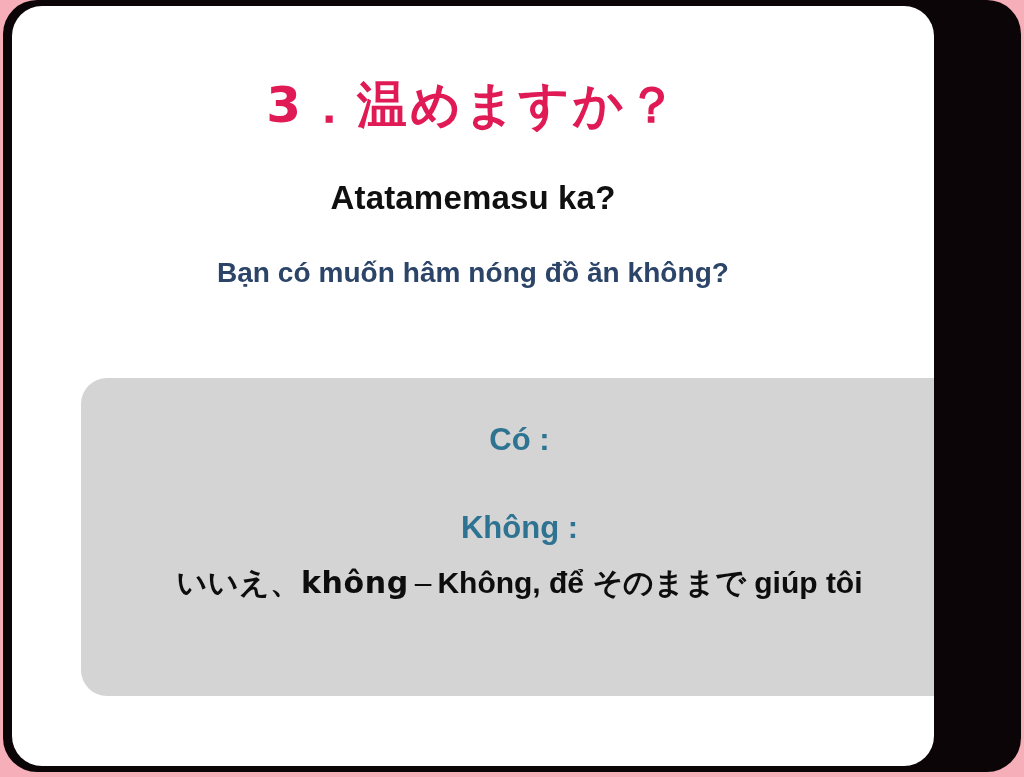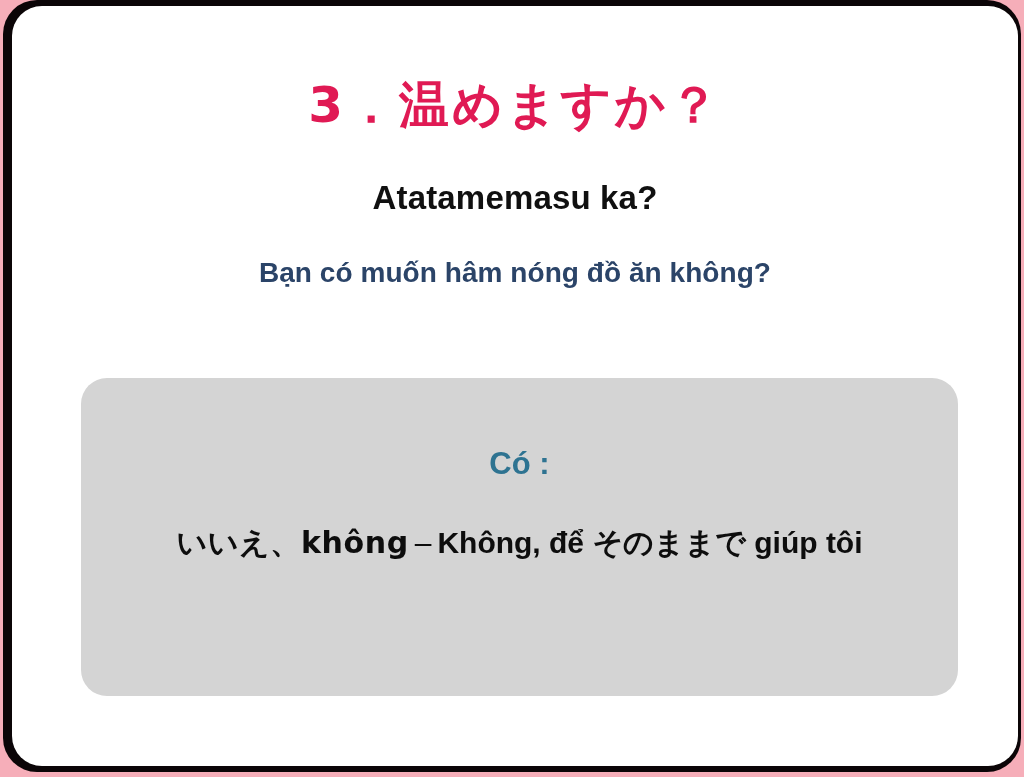--- a/index.html
+++ b/index.html
@@ -34,21 +34,21 @@
     background: #0b0507;
     border-radius: 34px;
     box-sizing: border-box;
   }
 
   
   .card {
     position: absolute;
     left: 9px;
     top: 6px;
-    width: 1006px;
+    width: 922px;
     height: 760px;
     background: #ffffff;
     border-radius: 30px;
     box-sizing: border-box;
     overflow: hidden;
   }
 
   
   .heading-block {
     position: absolute;
@@ -100,21 +100,20 @@
     width: 877px;
     height: 318px;
     background: #d4d4d4;
     border-radius: 26px;
     box-sizing: border-box;
     text-align: center;
   }
 
   .answer-group {
     width: 100%;
-    margin-top: 24px;
   }
 
   .answer-label {
     margin: 0;
     font-family: "Liberation Sans", "DejaVu Sans", sans-serif;
     font-size: 31px;
     font-weight: 700;
     color: #2e7391;
     white-space: nowrap;
   }
@@ -165,20 +164,21 @@
       </div>
 
       <div class="answer-panel">
 
         <div class="answer-group">
           <p class="answer-label yes">Có :</p>
 
         </div>
 
         <div class="answer-group">
+          <p class="answer-label no">Không :</p>
 
           <p class="answer-line">
             <span class="jp">いいえ、không</span><span class="dash">–</span><span class="vi">Không, để そのままで giúp tôi</span>
           </p>
         </div>
 
       </div>
 
     </div>
   </div>

